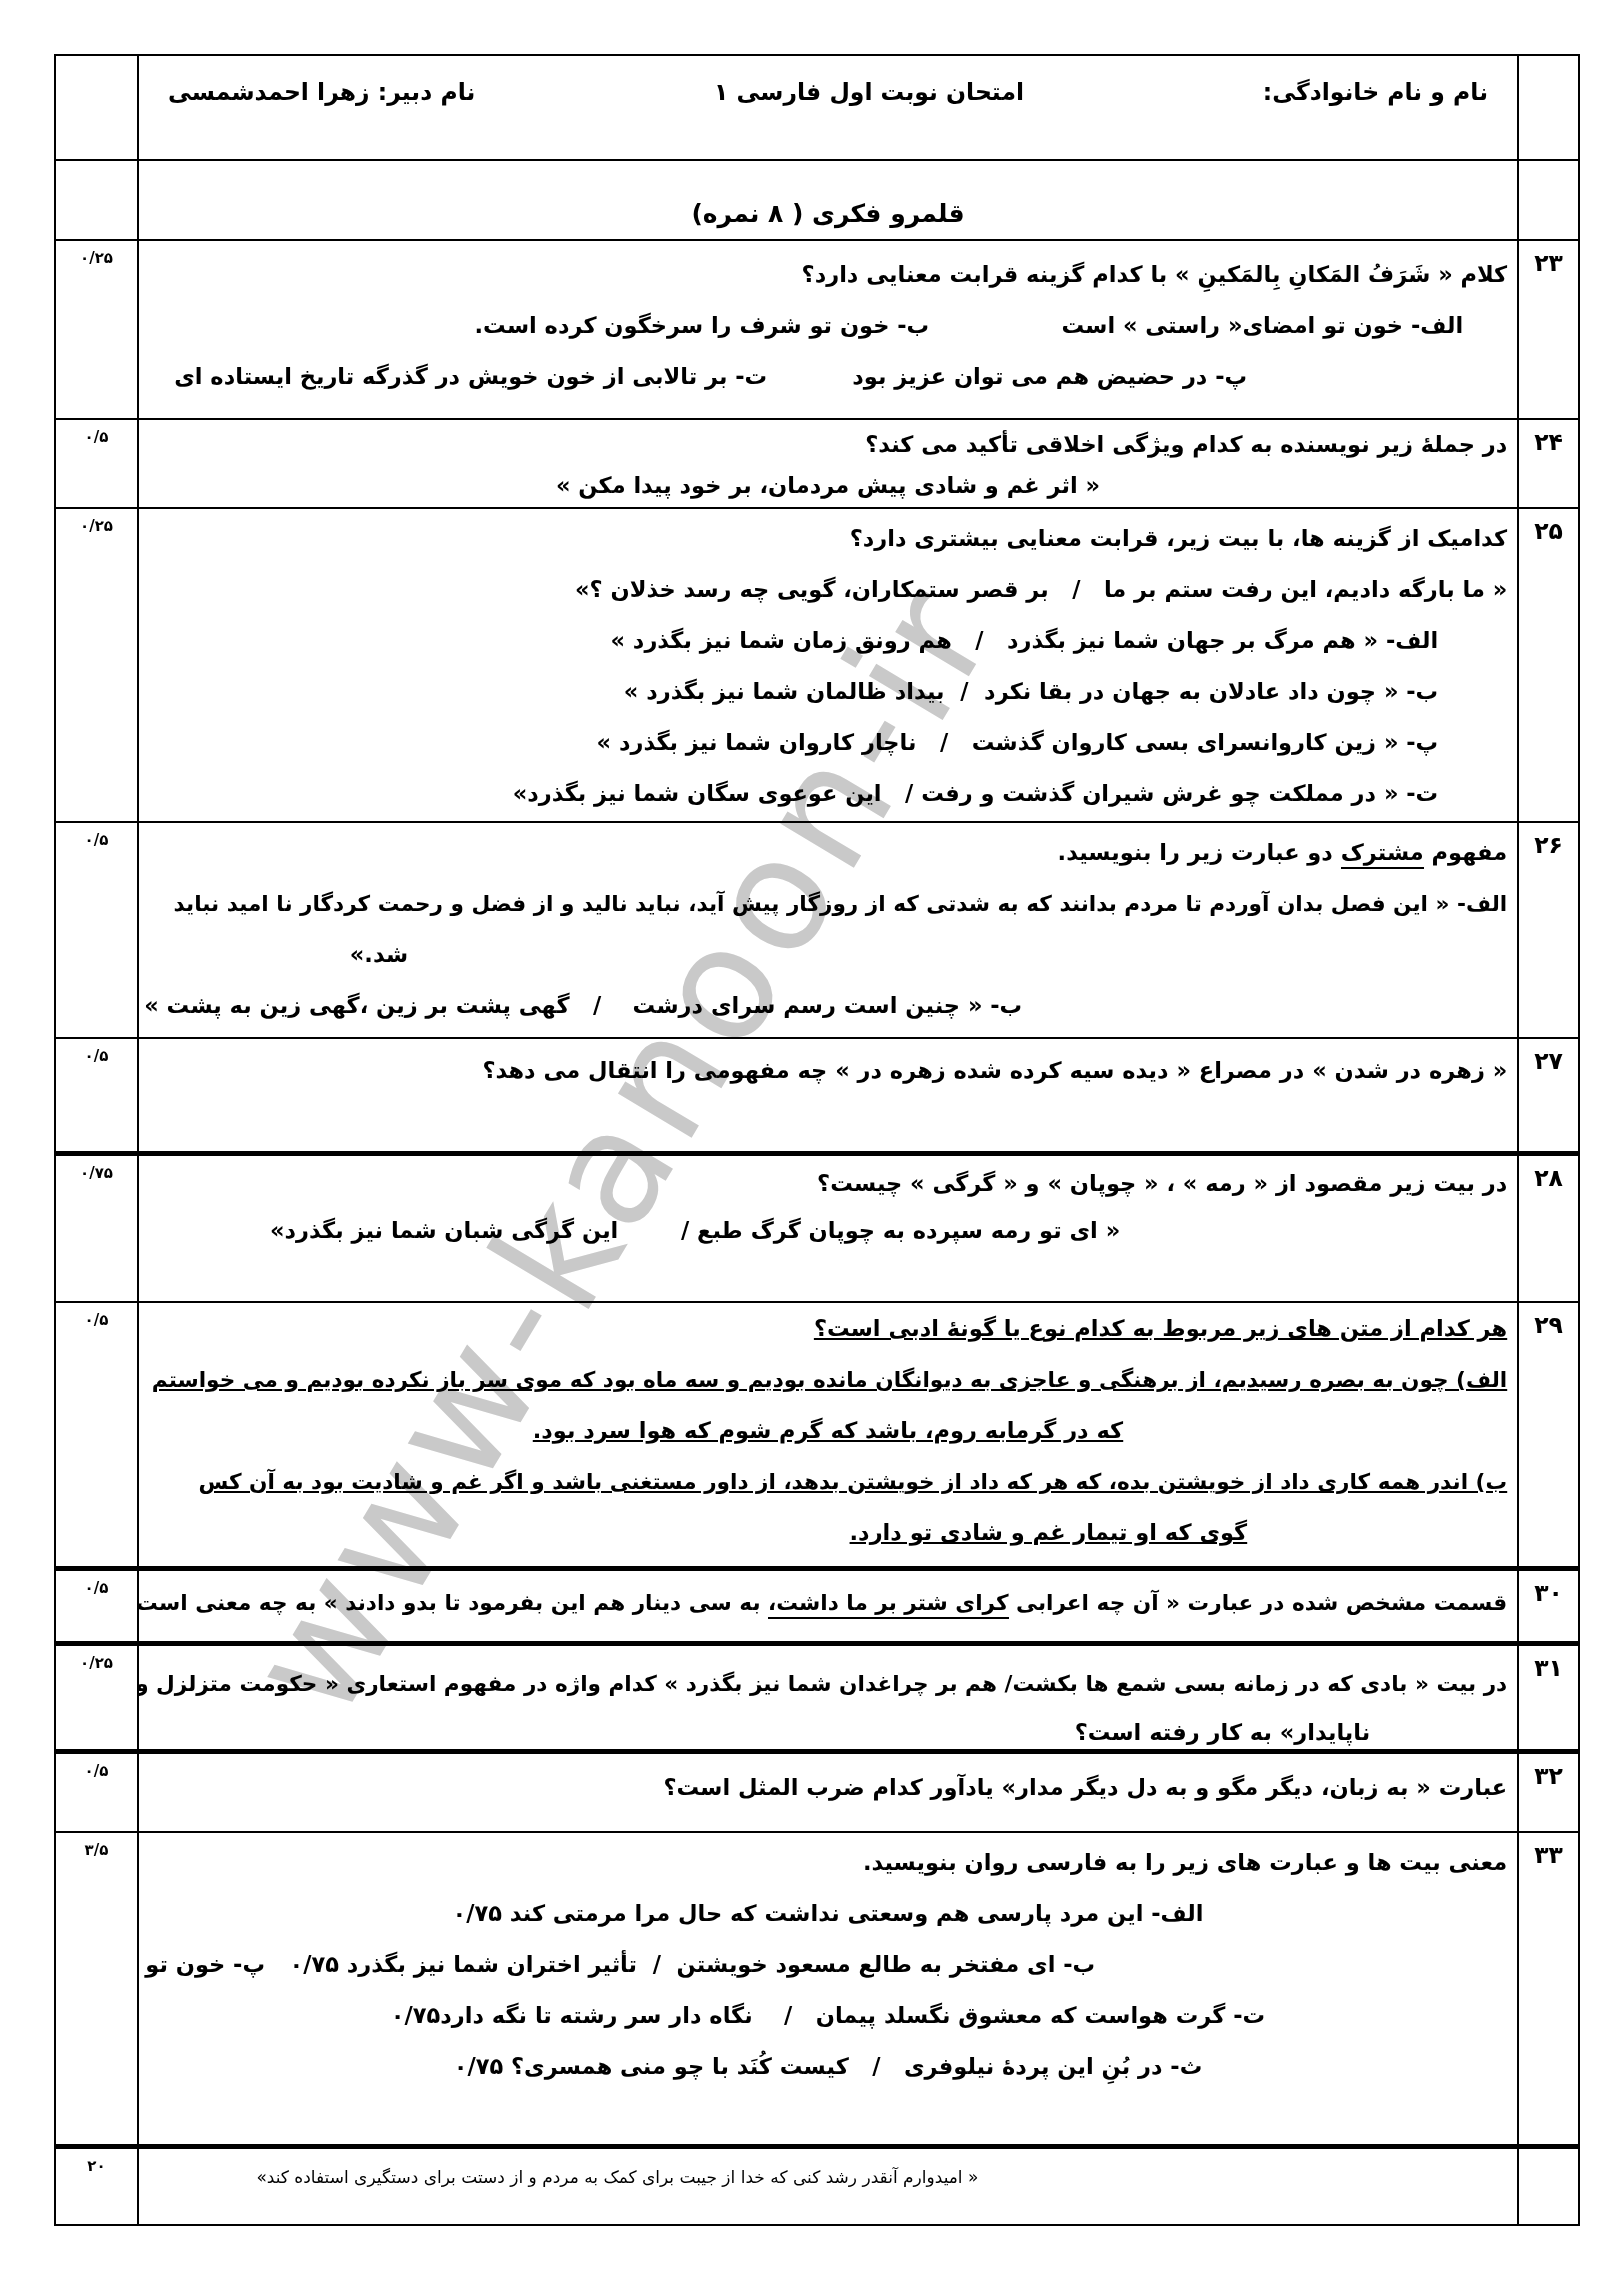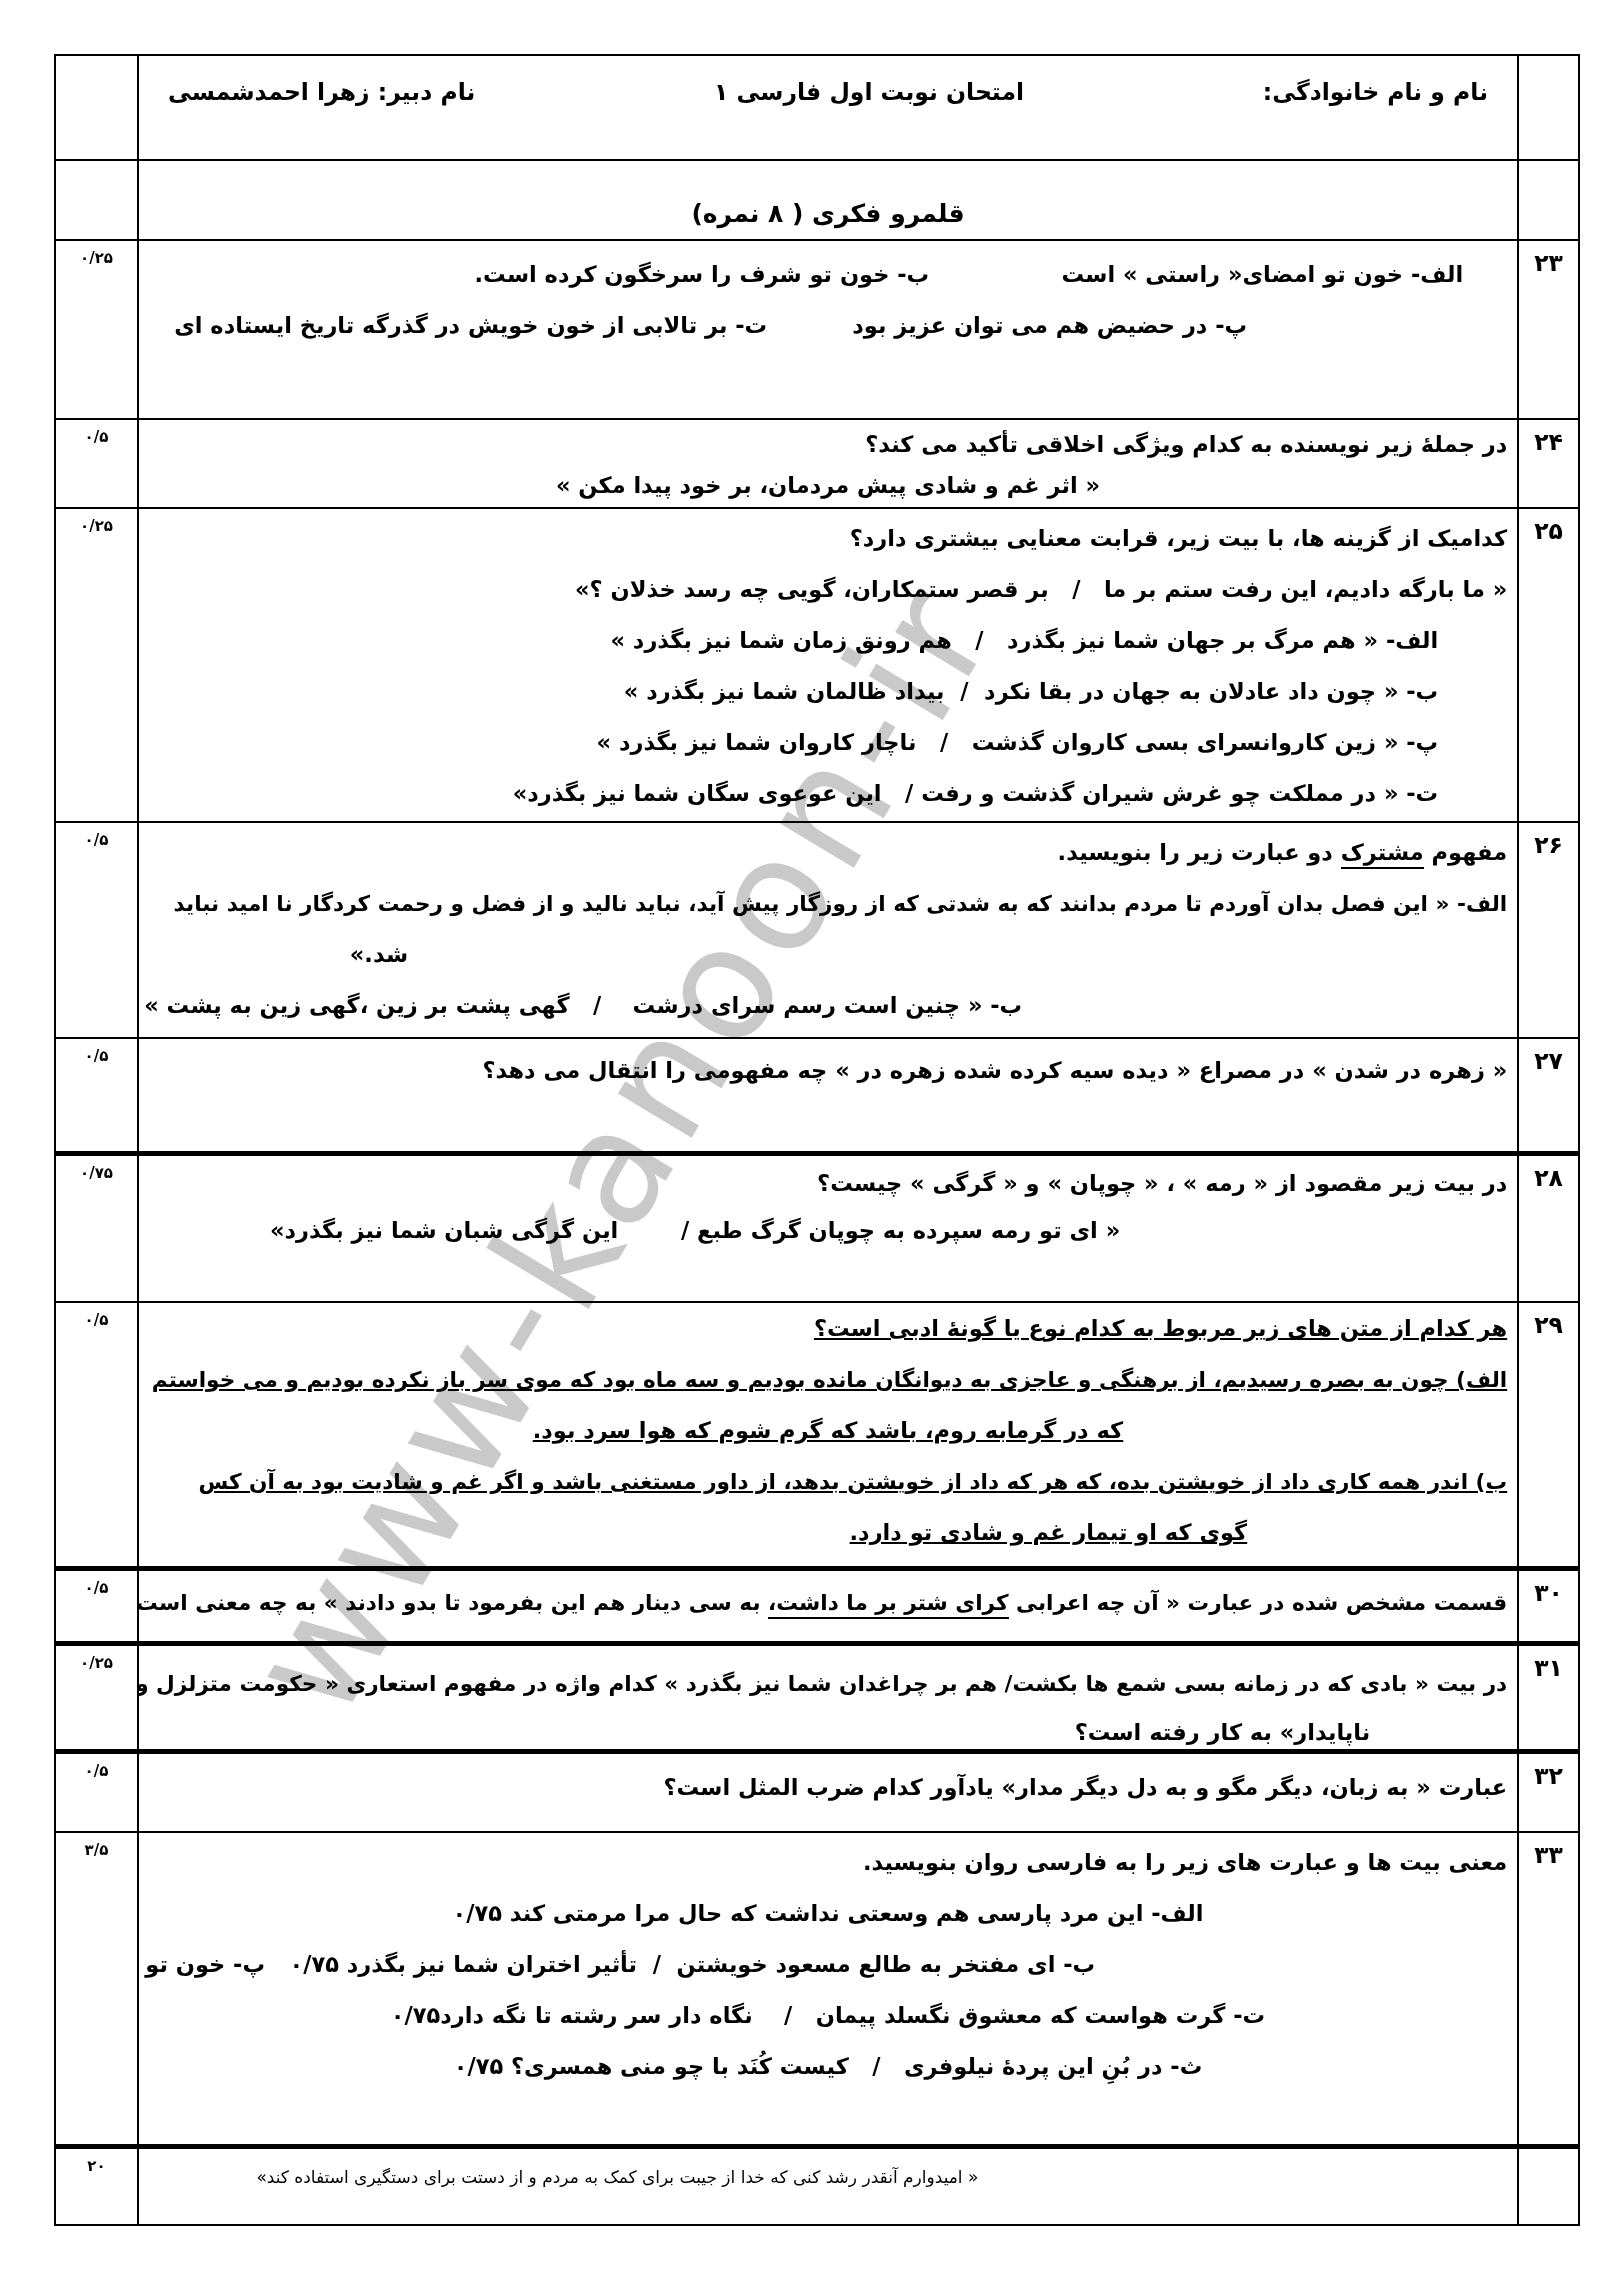--- a/index.html
+++ b/index.html
@@ -134,20 +134,21 @@
 
     <div class="row r-section">
       <div class="num"></div>
       <div class="content">قلمرو فکری ( ۸ نمره)</div>
       <div class="score"></div>
     </div>
 
     <div class="row r-q23">
       <div class="num">۲۳</div>
       <div class="content">
+        <div class="ln">کلام « شَرَفُ المَکانِ بِالمَکینِ » با کدام گزینه قرابت معنایی دارد؟</div>
         <div class="ln optrow">
           <span class="o-a">الف- خون تو امضای« راستی » است</span>
           <span>ب- خون تو شرف را سرخگون کرده است.</span>
         </div>
         <div class="ln optrow">
           <span class="o-p">پ- در حضیض هم می توان عزیز بود</span>
           <span>ت- بر تالابی از خون خویش در گذرگه تاریخ ایستاده ای</span>
         </div>
       </div>
       <div class="score">۰/۲۵</div>

